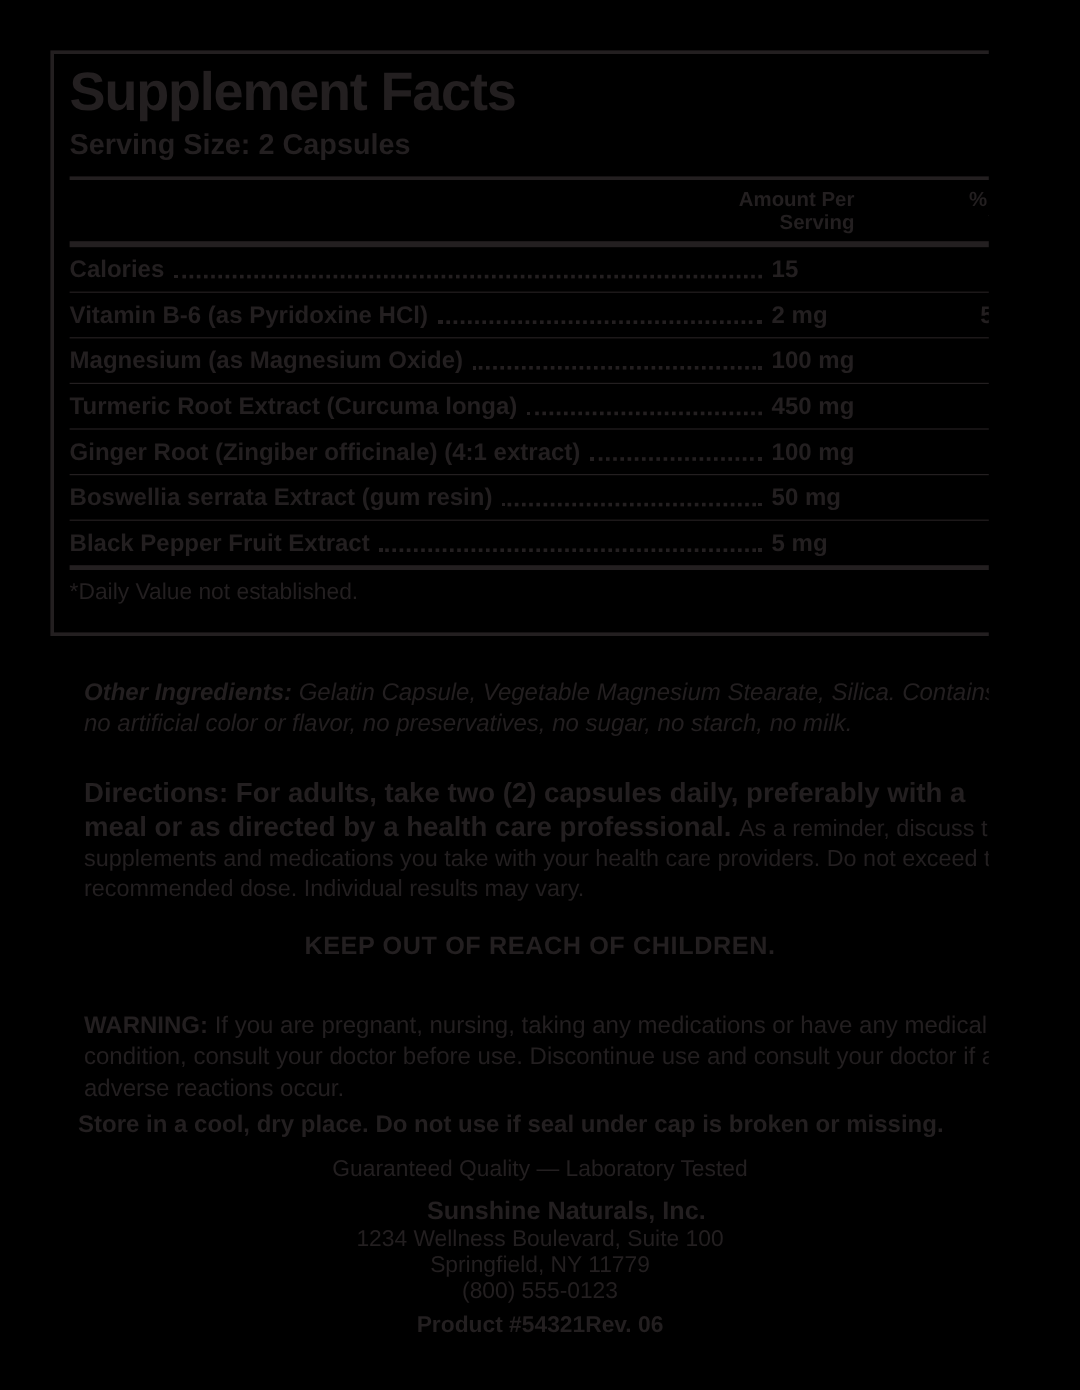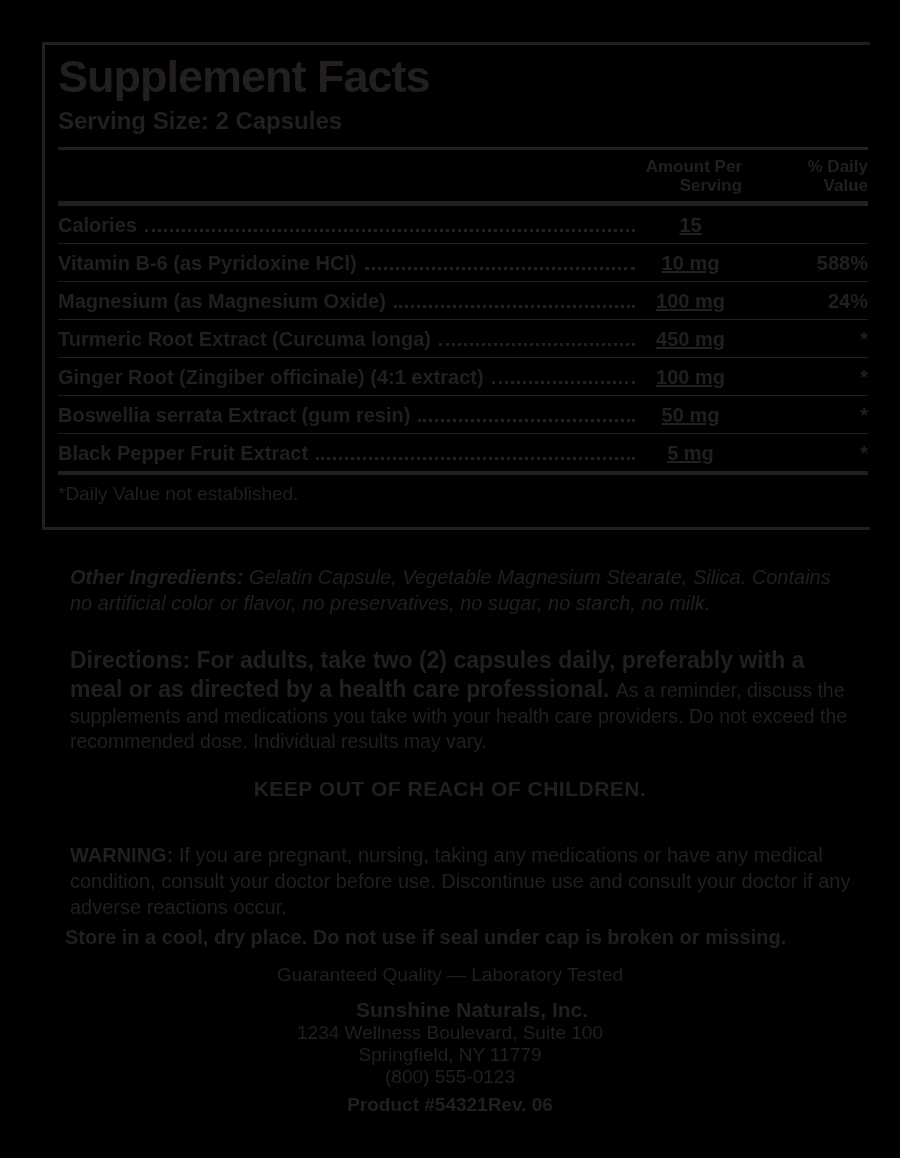--- a/index.html
+++ b/index.html
@@ -1,36 +1,36 @@
 <!DOCTYPE html>
 <html><head>
 <meta charset="utf-8">
 <style>
   :root{ --ink:#231f20; --bg:#000000; }
   html,body{ margin:0; padding:0; background:var(--bg); }
   .page{ position:relative; width:824px; height:1158px; background:var(--bg);
-         font-family:"Liberation Sans", sans-serif; color:var(--ink); overflow:hidden;padding-left:46px; }
+         font-family:"Liberation Sans", sans-serif; color:var(--ink); overflow:hidden; }
 
   
   .panel{ position:absolute; left:42px; top:42px; width:810px; height:482px;
           border:3px solid var(--ink); padding:0 13px; }
   .sf-title{ font-size:45px; font-weight:bold; letter-spacing:-1px; margin:6px 0 2px; }
   .sf-serving{ font-size:24px; font-weight:bold; margin:4px 0 12px; }
   .hdr-band{ border-top:3px solid var(--ink); display:flex; justify-content:flex-end;
-             gap:42px; padding:7px 0 6px; }
+             gap:72px; padding:7px 0 6px; }
   .col-head{ font-size:17px; font-weight:bold; text-align:right; line-height:1.12; }
   .col-head.amount{ width:112px; }
   .col-head.dv{ width:84px; }
   .thick-rule{ border-bottom:5px solid var(--ink); }
   .rows .row{ display:flex; align-items:flex-end; border-top:1px solid var(--ink);
               padding:8px 0 6px; font-size:20px; font-weight:bold; }
   .rows .row:first-child{ border-top:none; }
   .row-name{ white-space:nowrap; }
   .leader{ flex:1; border-bottom:3px dotted var(--ink); margin:0 8px 5px; }
-  .row-amount{ width:95px; text-align:center; white-space:nowrap;text-decoration:underline; }
+  .row-amount{ width:95px; text-align:left; white-space:nowrap; }
   .row-dv{ width:118px; text-align:right; white-space:nowrap;margin-left:12px; }
   .footnote{ border-top:4px solid var(--ink); font-size:19px; padding:8px 0; }
 
   
   .abs{ position:absolute; }
   .p-other{ left:70px; top:544px; width:780px; font-size:20px; line-height:1.3;font-style:italic; }
   .lead-bold{ font-weight:bold; }
   .p-directions{ left:70px; top:626px; width:792px; font-size:19.5px; line-height:1.28; }
   .p-directions .big-lead{ font-size:23px; font-weight:bold; }
   .keep-out{ left:0; top:777px; width:900px; text-align:center;
@@ -62,21 +62,21 @@
     <div class="row">
       <span class="row-name">Calories</span>
       <span class="leader"></span>
       <span class="row-amount">15</span>
       <span class="row-dv"></span>
     </div>
 
     <div class="row">
       <span class="row-name">Vitamin B-6 (as Pyridoxine HCl)</span>
       <span class="leader"></span>
-      <span class="row-amount">10 mg</span>
+      <span class="row-amount">2 mg</span>
       <span class="row-dv">588%</span>
     </div>
 
     <div class="row">
       <span class="row-name">Magnesium (as Magnesium Oxide)</span>
       <span class="leader"></span>
       <span class="row-amount">100 mg</span>
       <span class="row-dv">24%</span>
     </div>
 

